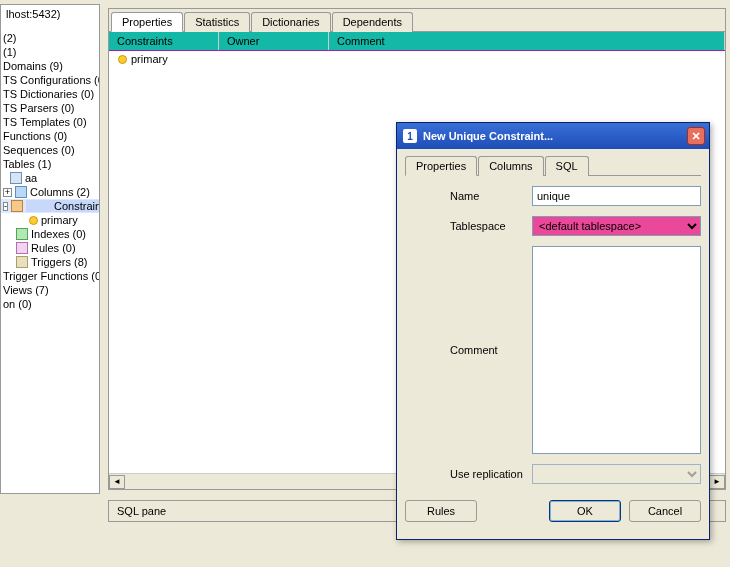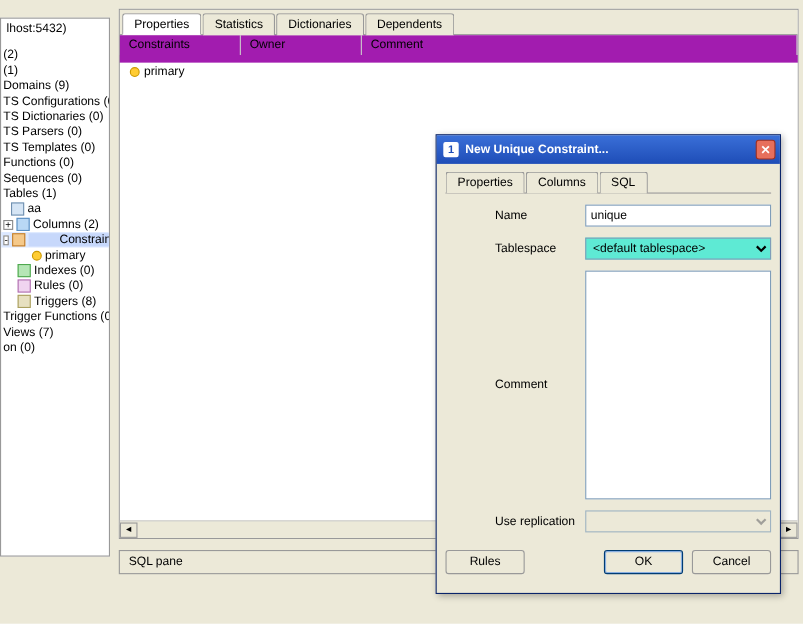--- a/index.html
+++ b/index.html
@@ -1,39 +1,39 @@
 <!DOCTYPE html>
 <html><head>
 <meta charset="utf-8">
 <style>
 * { box-sizing: border-box; margin: 0; padding: 0; font-family: Tahoma, Arial, sans-serif; font-size: 11px; }
 body { background: #ece9d8; width: 730px; height: 567px; overflow: hidden; position: relative; }
 
 
-.tree-panel { position: absolute; left: 0; top: 16px; width: 100px; height: 490px; background: #fff; border: 1px solid #999; overflow: hidden; padding: 2px 0; }
+.tree-panel { position: absolute; left: 0; top: 4px; width: 100px; height: 490px; background: #fff; border: 1px solid #999; overflow: hidden; padding: 2px 0; }
 .tree-item { padding: 1px 2px; white-space: nowrap; display: flex; align-items: center; gap: 3px; cursor: default; }
 .tree-item .ind { display:inline-block; }
 .tree-item.sel { background: #dce8ff; }
 .tree-item.sel .label { background: #c7d8fb; padding-left: 28px; }
 .tree-exp { color: #000; font-size: 9px; width: 9px; text-align: center; border:1px solid #888; line-height:7px; background:#fff; }
 .ico { width: 12px; height: 12px; display: inline-block; flex-shrink:0; }
 .ico-key { background: #ffcc33; border-radius:50%; width:9px; height:9px; border:1px solid #cc9900; margin-left:1px; }
 .ico-cols { background:#b9d8f5; border:1px solid #5b8fc2; }
 .ico-cons { background:#f5c98a; border:1px solid #c27f2f; }
 .ico-idx { background:#b5e6b5; border:1px solid #4fa84f; }
 .ico-rule { background:#f0d4f0; border:1px solid #b070b0; }
 .ico-trig { background:#e7e0c0; border:1px solid #aba060; }
 .ico-tbl { background:#d5e5f5; border:1px solid #7090b0; }
 
 
 .main { position: absolute; left: 108px; top: 8px; right: 4px; height: 482px; background: #fff; border:1px solid #999; }
 .tabs-row { display:flex; background:#ece9d8; border-bottom:1px solid #999; padding-top:2px; padding-left:2px; gap:0; }
 .tab { padding: 3px 10px 3px 10px; background:#ece9d8; border:1px solid #999; border-bottom:none; margin-right:1px; border-radius:3px 3px 0 0; cursor:default; position:relative; top:1px; }
 .tab.active { background:#fff; border-bottom:1px solid #fff; z-index:2; }
-.grid-header { display:flex; background:#a21caf; border-bottom:7px solid #a21caf; }
+.grid-header { display:flex; background:#14b8a6; border-bottom:1px solid #a21caf; }
 .grid-header .col { padding:3px 8px; border-right:1px solid #ccc; }
 .grid-body { background:#fff; height: calc(100% - 60px); overflow:auto; }
 .grid-row { display:flex; align-items:center; padding:2px 8px; gap:4px; }
 .scrollbar-h { position:absolute; left:0; bottom:0; right:0; height:16px; background:#ece9d8; border-top:1px solid #ccc; display:flex; align-items:center; }
 .sb-btn { width:16px; height:14px; background:#ece9d8; border:1px solid #999; display:flex; align-items:center; justify-content:center; font-size:8px; }
 
 
 .sql-pane { position:absolute; left:108px; top:500px; right:4px; height:22px; background:#ece9d8; border:1px solid #999; padding:4px 8px; }
 
 
@@ -42,21 +42,21 @@
 .dlg-title .ticon { width:14px; height:14px; background:#fff; color:#1e4db7; display:flex; align-items:center; justify-content:center; font-weight:bold; border-radius:2px; margin-right:6px; font-size:10px; }
 .dlg-title .spacer { flex:1; }
 .dlg-close { width:18px; height:18px; background:#e76f5c; border:1px solid #a03020; border-radius:3px; display:flex; align-items:center; justify-content:center; color:#fff; font-weight:bold; cursor:pointer; }
 .dlg-body { padding: 4px 8px 8px 8px; }
 .dlg-tabs { display:flex; margin-top:2px; border-bottom:1px solid #999; }
 .dlg-tab { padding:3px 10px; border:1px solid #999; border-bottom:none; background:#ece9d8; margin-right:1px; border-radius:3px 3px 0 0; cursor:default; position:relative; top:1px;}
 .dlg-tab.active { background:#ece9d8; border-bottom:1px solid #ece9d8; }
 .form-row { display:flex; align-items:center; margin-top:10px;padding-left:45px; }
 .form-row .lbl { width:82px; }
 .form-row input[type=text] { flex:1; border:1px solid #7f9db9; padding:2px 4px; height:20px; background:#fff; }
-.form-row select { flex:1; border:1px solid #7f9db9; padding:1px 2px; height:20px; background:#5eead4; }
+.form-row select { flex:1; border:1px solid #7f9db9; padding:1px 2px; height:20px; background:#ec4899; }
 .form-row textarea { flex:1; border:1px solid #7f9db9; height:208px; background:#fff; resize:none; overflow-y:scroll; }
 .form-row.comment { align-items:center; }
 .form-row.repl select { background:#ece9d8; }
 .dlg-buttons { display:flex; gap:8px; padding: 8px; justify-content:flex-start; }
 .dlg-buttons .spacer { flex:1; }
 .btn { width:72px; height:22px; border:1px solid #999; background:#ece9d8; border-radius:3px; cursor:pointer; }
 .btn.default { border:1px solid #003c74; box-shadow: inset 0 0 0 1px #88aee0; }
 </style>
 </head>
 <body>

